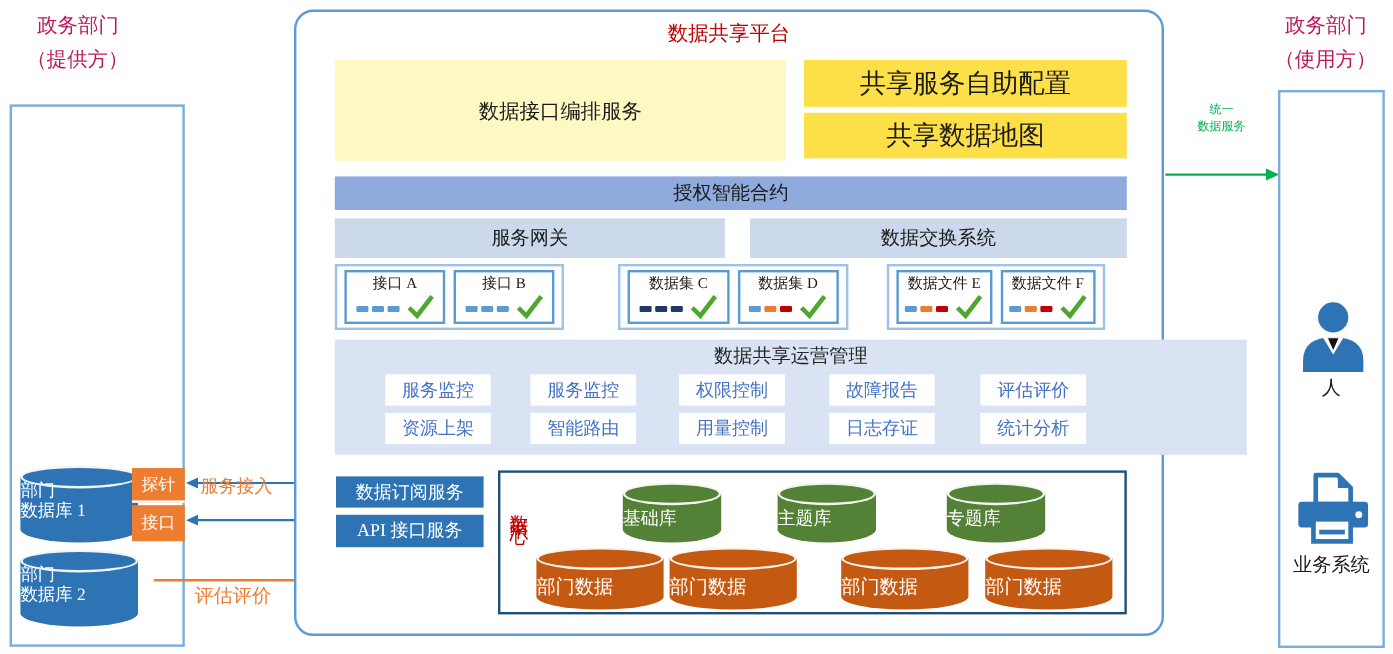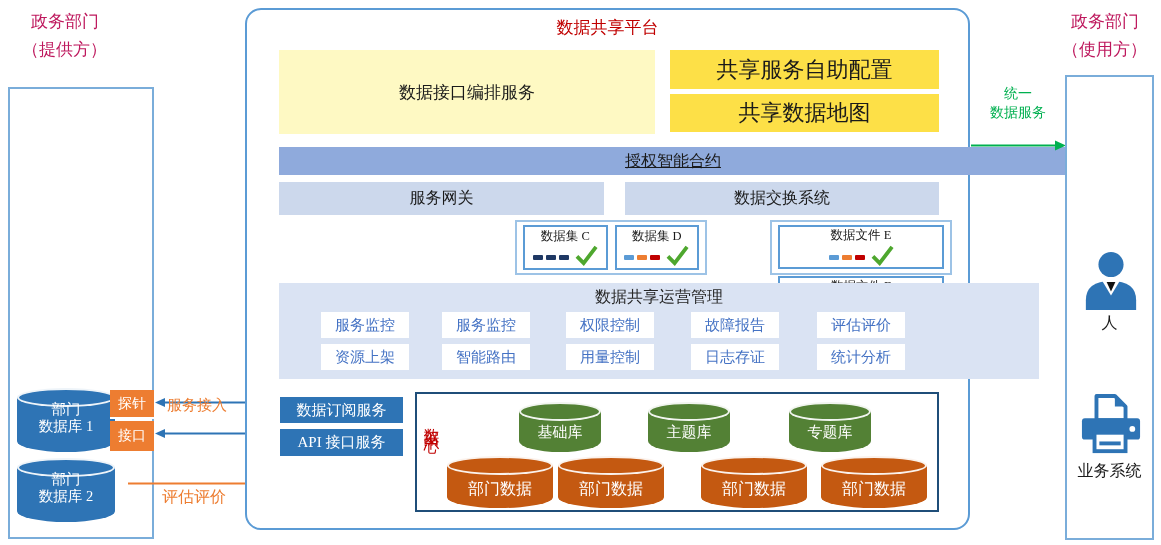--- a/index.html
+++ b/index.html
@@ -51,21 +51,21 @@
 
   
   .cyl{position:absolute;}
   .cyl-body{position:absolute;left:0;right:0;top:9px;bottom:0;
     border-radius:0 0 50% 50%/0 0 11px 11px;}
   .cyl-top{position:absolute;left:0;right:0;top:0;height:19px;border-radius:50%;
     border:2px solid rgba(255,255,255,.92);box-sizing:border-box;}
   .cyl.blue .cyl-body,.cyl.blue .cyl-top{background:#2e74b5;}
   .cyl.green .cyl-body,.cyl.green .cyl-top{background:#538135;}
   .cyl.orange .cyl-body,.cyl.orange .cyl-top{background:#c45911;}
-  .cyl-text{position:absolute;left:0;right:0;color:#fff;text-align:center;}
+  .cyl-text{position:absolute;left:0;right:0;color:#fff;}
   .cyl-text.two{top:13px;font-size:14.5px;line-height:1.15;}
   .cyl-text.one{top:21px;font-size:15px;}
   .cyl-text.one-lg{top:23px;font-size:16px;}
 
   
   .tag-orange{background:#ed7d31;color:#fff;font-size:14px;}
 
   .txt-orange{color:#ed7d31;}
   .txt-green{color:#00b050;}
 </style>
@@ -118,25 +118,49 @@
 </svg>
 <div class="abs txt-orange" style="left:162px;top:487px;font-size:16px;">评估评价</div>
 
 <div class="abs platform">
   <div class="abs plat-title">数据共享平台</div>
 
   <div class="abs ctr box-light" style="left:32px;top:40px;width:376px;height:84px;">数据接口编排服务</div>
   <div class="abs ctr box-green" style="left:423px;top:40px;width:269px;height:39px;">共享服务自助配置</div>
   <div class="abs ctr box-green" style="left:423px;top:84px;width:269px;height:38px;">共享数据地图</div>
 
-  <div class="abs ctr band-mid" style="left:32px;top:137px;width:788px;height:28px;text-decoration:underline;">授权智能合约</div>
+  <div class="abs ctr band-mid" style="left:32px;top:137px;width:660px;height:28px;">授权智能合约</div>
 
   <div class="abs ctr band-lite" style="left:32px;top:172px;width:325px;height:33px;">服务网关</div>
   <div class="abs ctr band-lite" style="left:378px;top:172px;width:314px;height:33px;">数据交换系统</div>
 
+  <div class="abs check-group" style="left:32px;width:191px;">
+    <div class="check-card">
+      <div class="check-card-label">接口 A</div>
+      <div class="check-card-row">
+        <span class="dash" style="background: rgb(91, 155, 213);"></span>
+        <span class="dash" style="background: rgb(91, 155, 213);"></span>
+        <span class="dash" style="background: rgb(91, 155, 213);"></span>
+        <svg class="checkmark" width="23" height="21" viewBox="0 0 24 22">
+            <path d="M2,12 L9,19 L22,2" fill="none" stroke="#4ea72e" stroke-width="4"></path>
+          </svg>
+      </div>
+    </div>
+    <div class="check-card">
+      <div class="check-card-label">接口 B</div>
+      <div class="check-card-row">
+        <span class="dash" style="background: rgb(91, 155, 213);"></span>
+        <span class="dash" style="background: rgb(91, 155, 213);"></span>
+        <span class="dash" style="background: rgb(91, 155, 213);"></span>
+        <svg class="checkmark" width="23" height="21" viewBox="0 0 24 22">
+            <path d="M2,12 L9,19 L22,2" fill="none" stroke="#4ea72e" stroke-width="4"></path>
+          </svg>
+      </div>
+    </div>
+  </div>
 
   <div class="abs check-group" style="left:268px;width:192px;">
     <div class="check-card">
       <div class="check-card-label">数据集 C</div>
       <div class="check-card-row">
         <span class="dash" style="background: rgb(31, 56, 100);"></span>
         <span class="dash" style="background: rgb(31, 56, 100);"></span>
         <span class="dash" style="background: rgb(31, 56, 100);"></span>
         <svg class="checkmark" width="23" height="21" viewBox="0 0 24 22">
             <path d="M2,12 L9,19 L22,2" fill="none" stroke="#4ea72e" stroke-width="4"></path>
@@ -149,21 +173,21 @@
         <span class="dash" style="background: rgb(91, 155, 213);"></span>
         <span class="dash" style="background: rgb(237, 125, 49);"></span>
         <span class="dash" style="background: rgb(192, 0, 0);"></span>
         <svg class="checkmark" width="23" height="21" viewBox="0 0 24 22">
             <path d="M2,12 L9,19 L22,2" fill="none" stroke="#4ea72e" stroke-width="4"></path>
           </svg>
       </div>
     </div>
   </div>
 
-  <div class="abs check-group" style="left:523px;width:182px;flex-direction:column;">
+  <div class="abs check-group" style="left:492px;width:182px;">
     <div class="check-card">
       <div class="check-card-label">数据文件 E</div>
       <div class="check-card-row">
         <span class="dash" style="background: rgb(91, 155, 213);"></span>
         <span class="dash" style="background: rgb(237, 125, 49);"></span>
         <span class="dash" style="background: rgb(192, 0, 0);"></span>
         <svg class="checkmark" width="23" height="21" viewBox="0 0 24 22">
             <path d="M2,12 L9,19 L22,2" fill="none" stroke="#4ea72e" stroke-width="4"></path>
           </svg>
       </div>
@@ -233,21 +257,21 @@
       <div class="cyl-text one-lg">部门数据</div>
     </div>
     <div class="cyl orange" style="left:404px;top:62px;width:106px;height:52px;">
       <div class="cyl-body"></div>
       <div class="cyl-top"></div>
       <div class="cyl-text one-lg">部门数据</div>
     </div>
   </div>
 </div>
 
-<div class="abs txt-green" style="left:970px;top:85px;width:96px;text-align:center;font-size:14px;line-height:1.35;">
+<div class="abs txt-green" style="left:970px;top:85px;width:96px;text-align:center;font-size:10px;line-height:1.35;">
   <div>统一</div>
   <div>数据服务</div>
 </div>
 <svg class="abs" style="left:971px;top:139px;" width="96" height="13" viewBox="0 0 96 13">
   <line x1="0" y1="6.5" x2="85" y2="6.5" stroke="#00b050" stroke-width="2"></line>
   <path d="M95,6.5 L84,1.5 L84,11.5 Z" fill="#00b050"></path>
 </svg>
 
 <div class="abs side-label" style="left:1062px;top:8px;">
   <div class="l1">政务部门</div>

